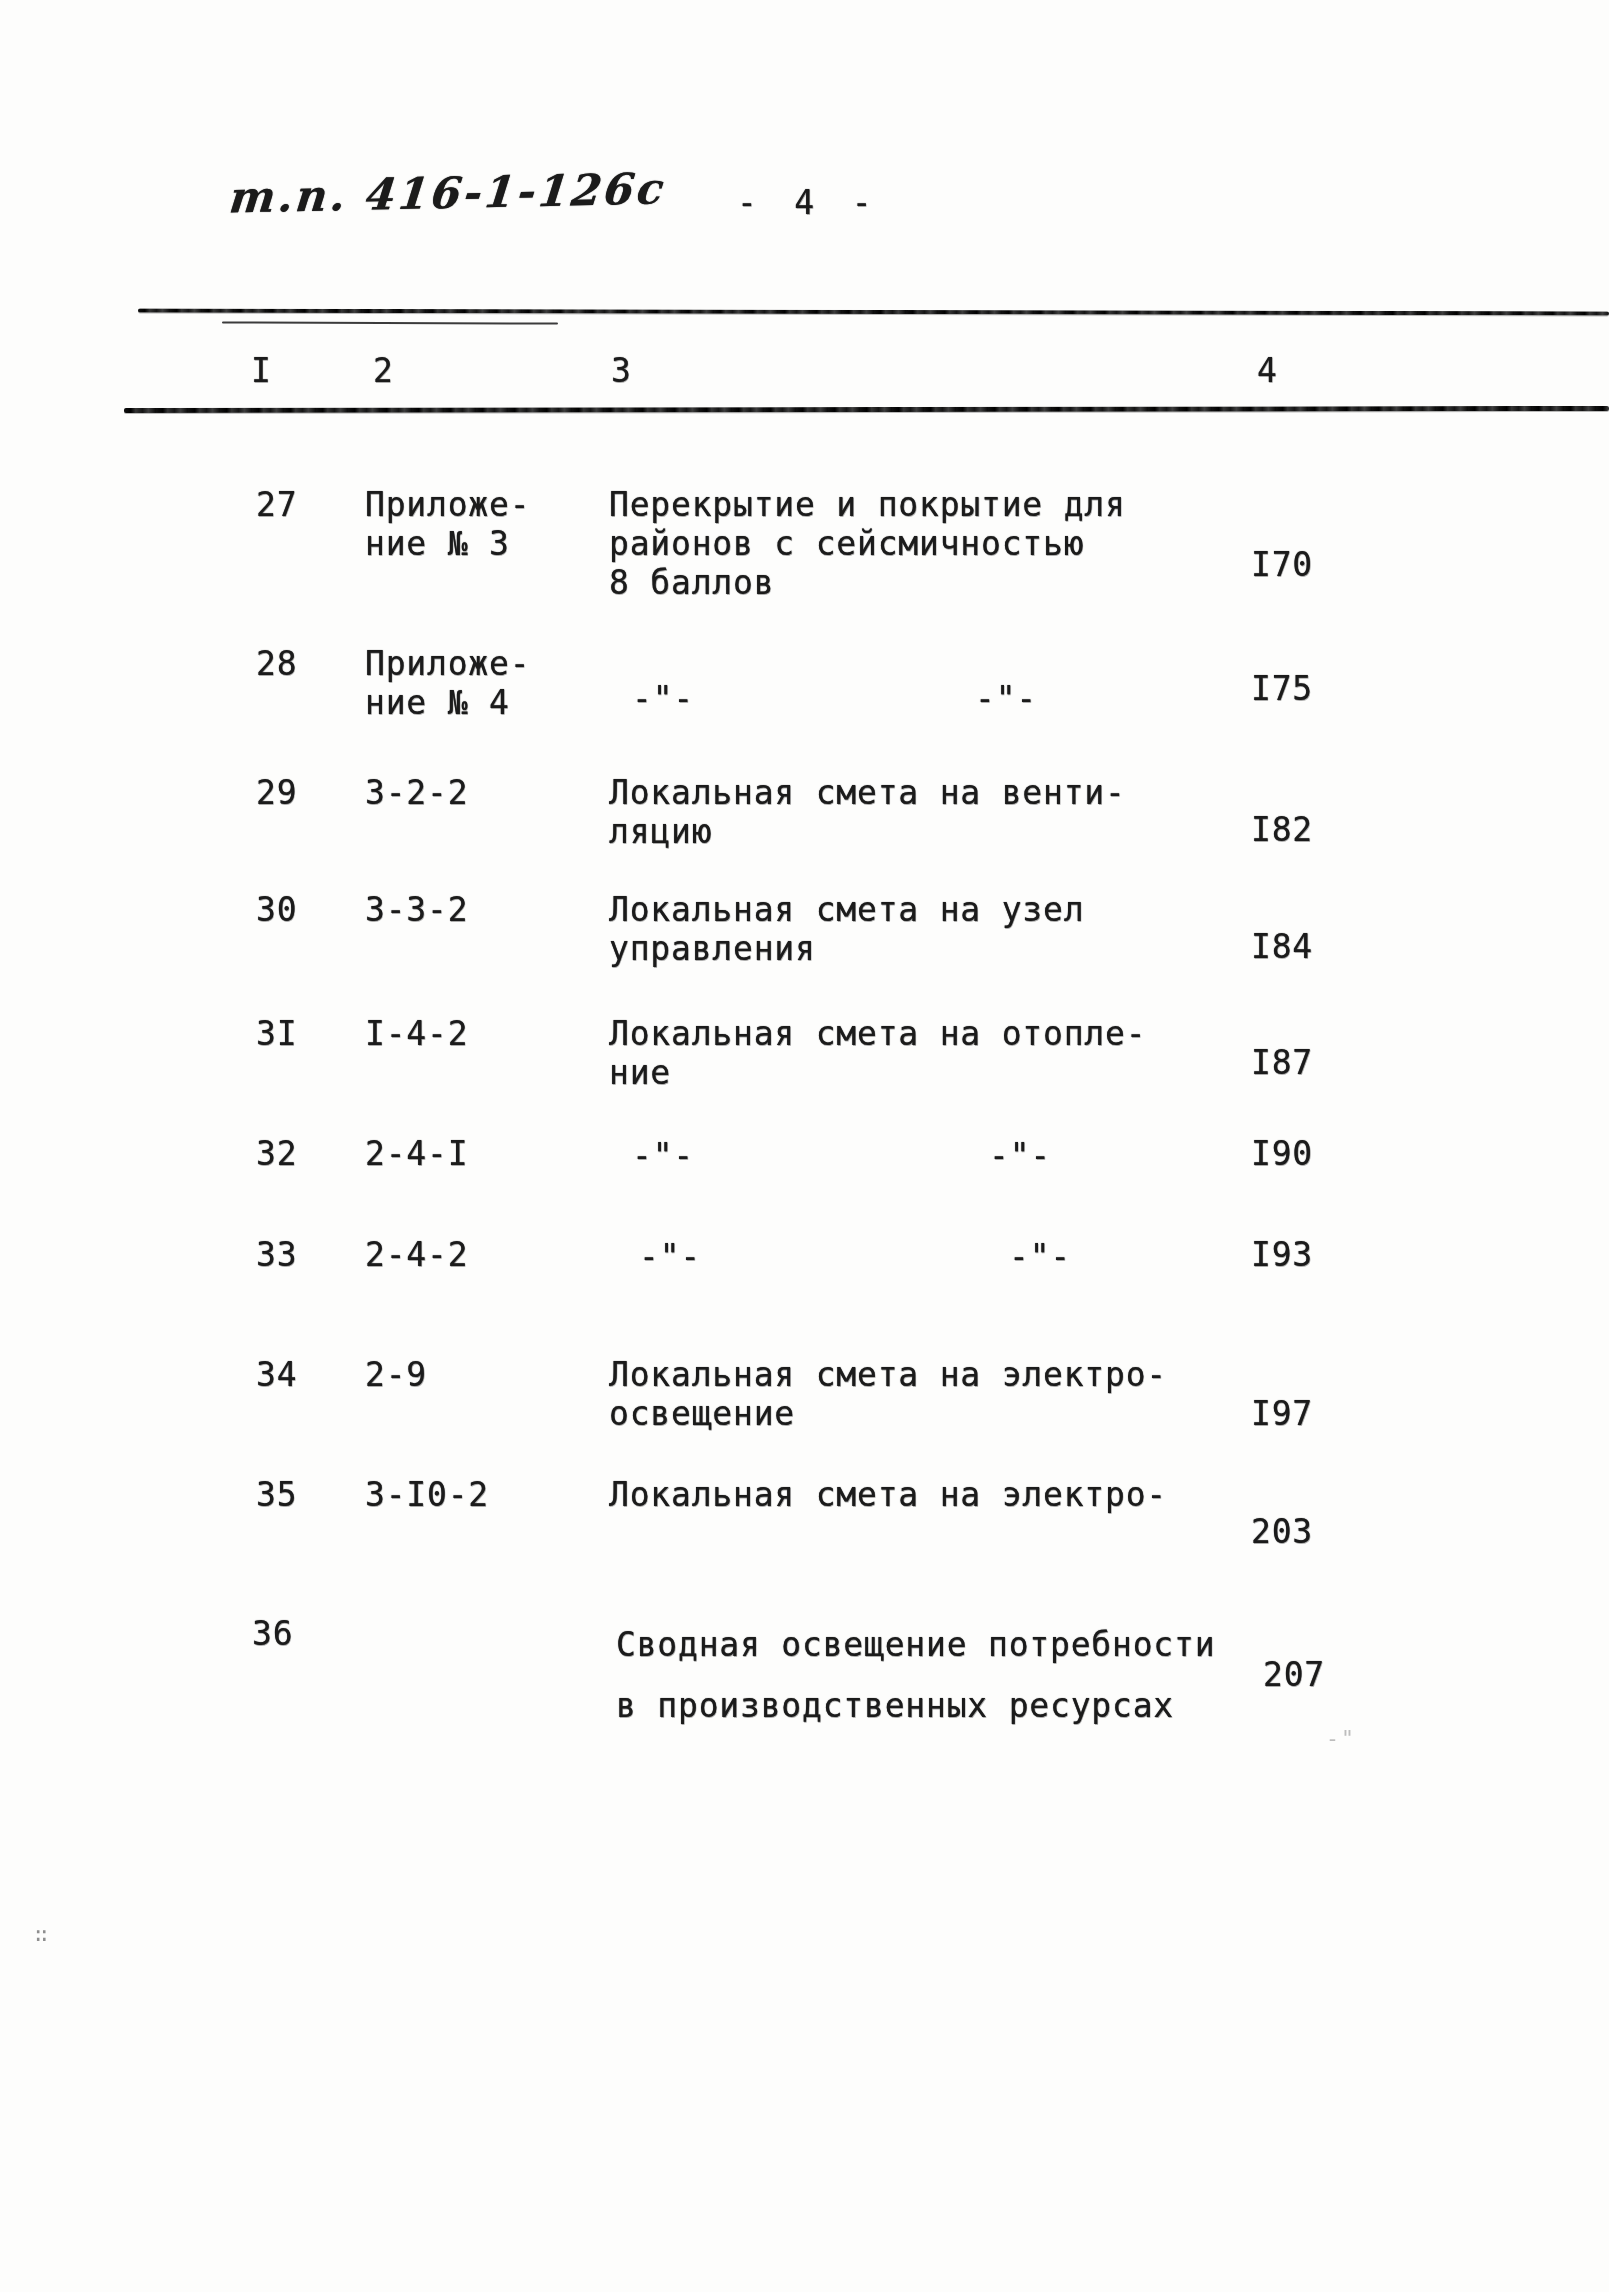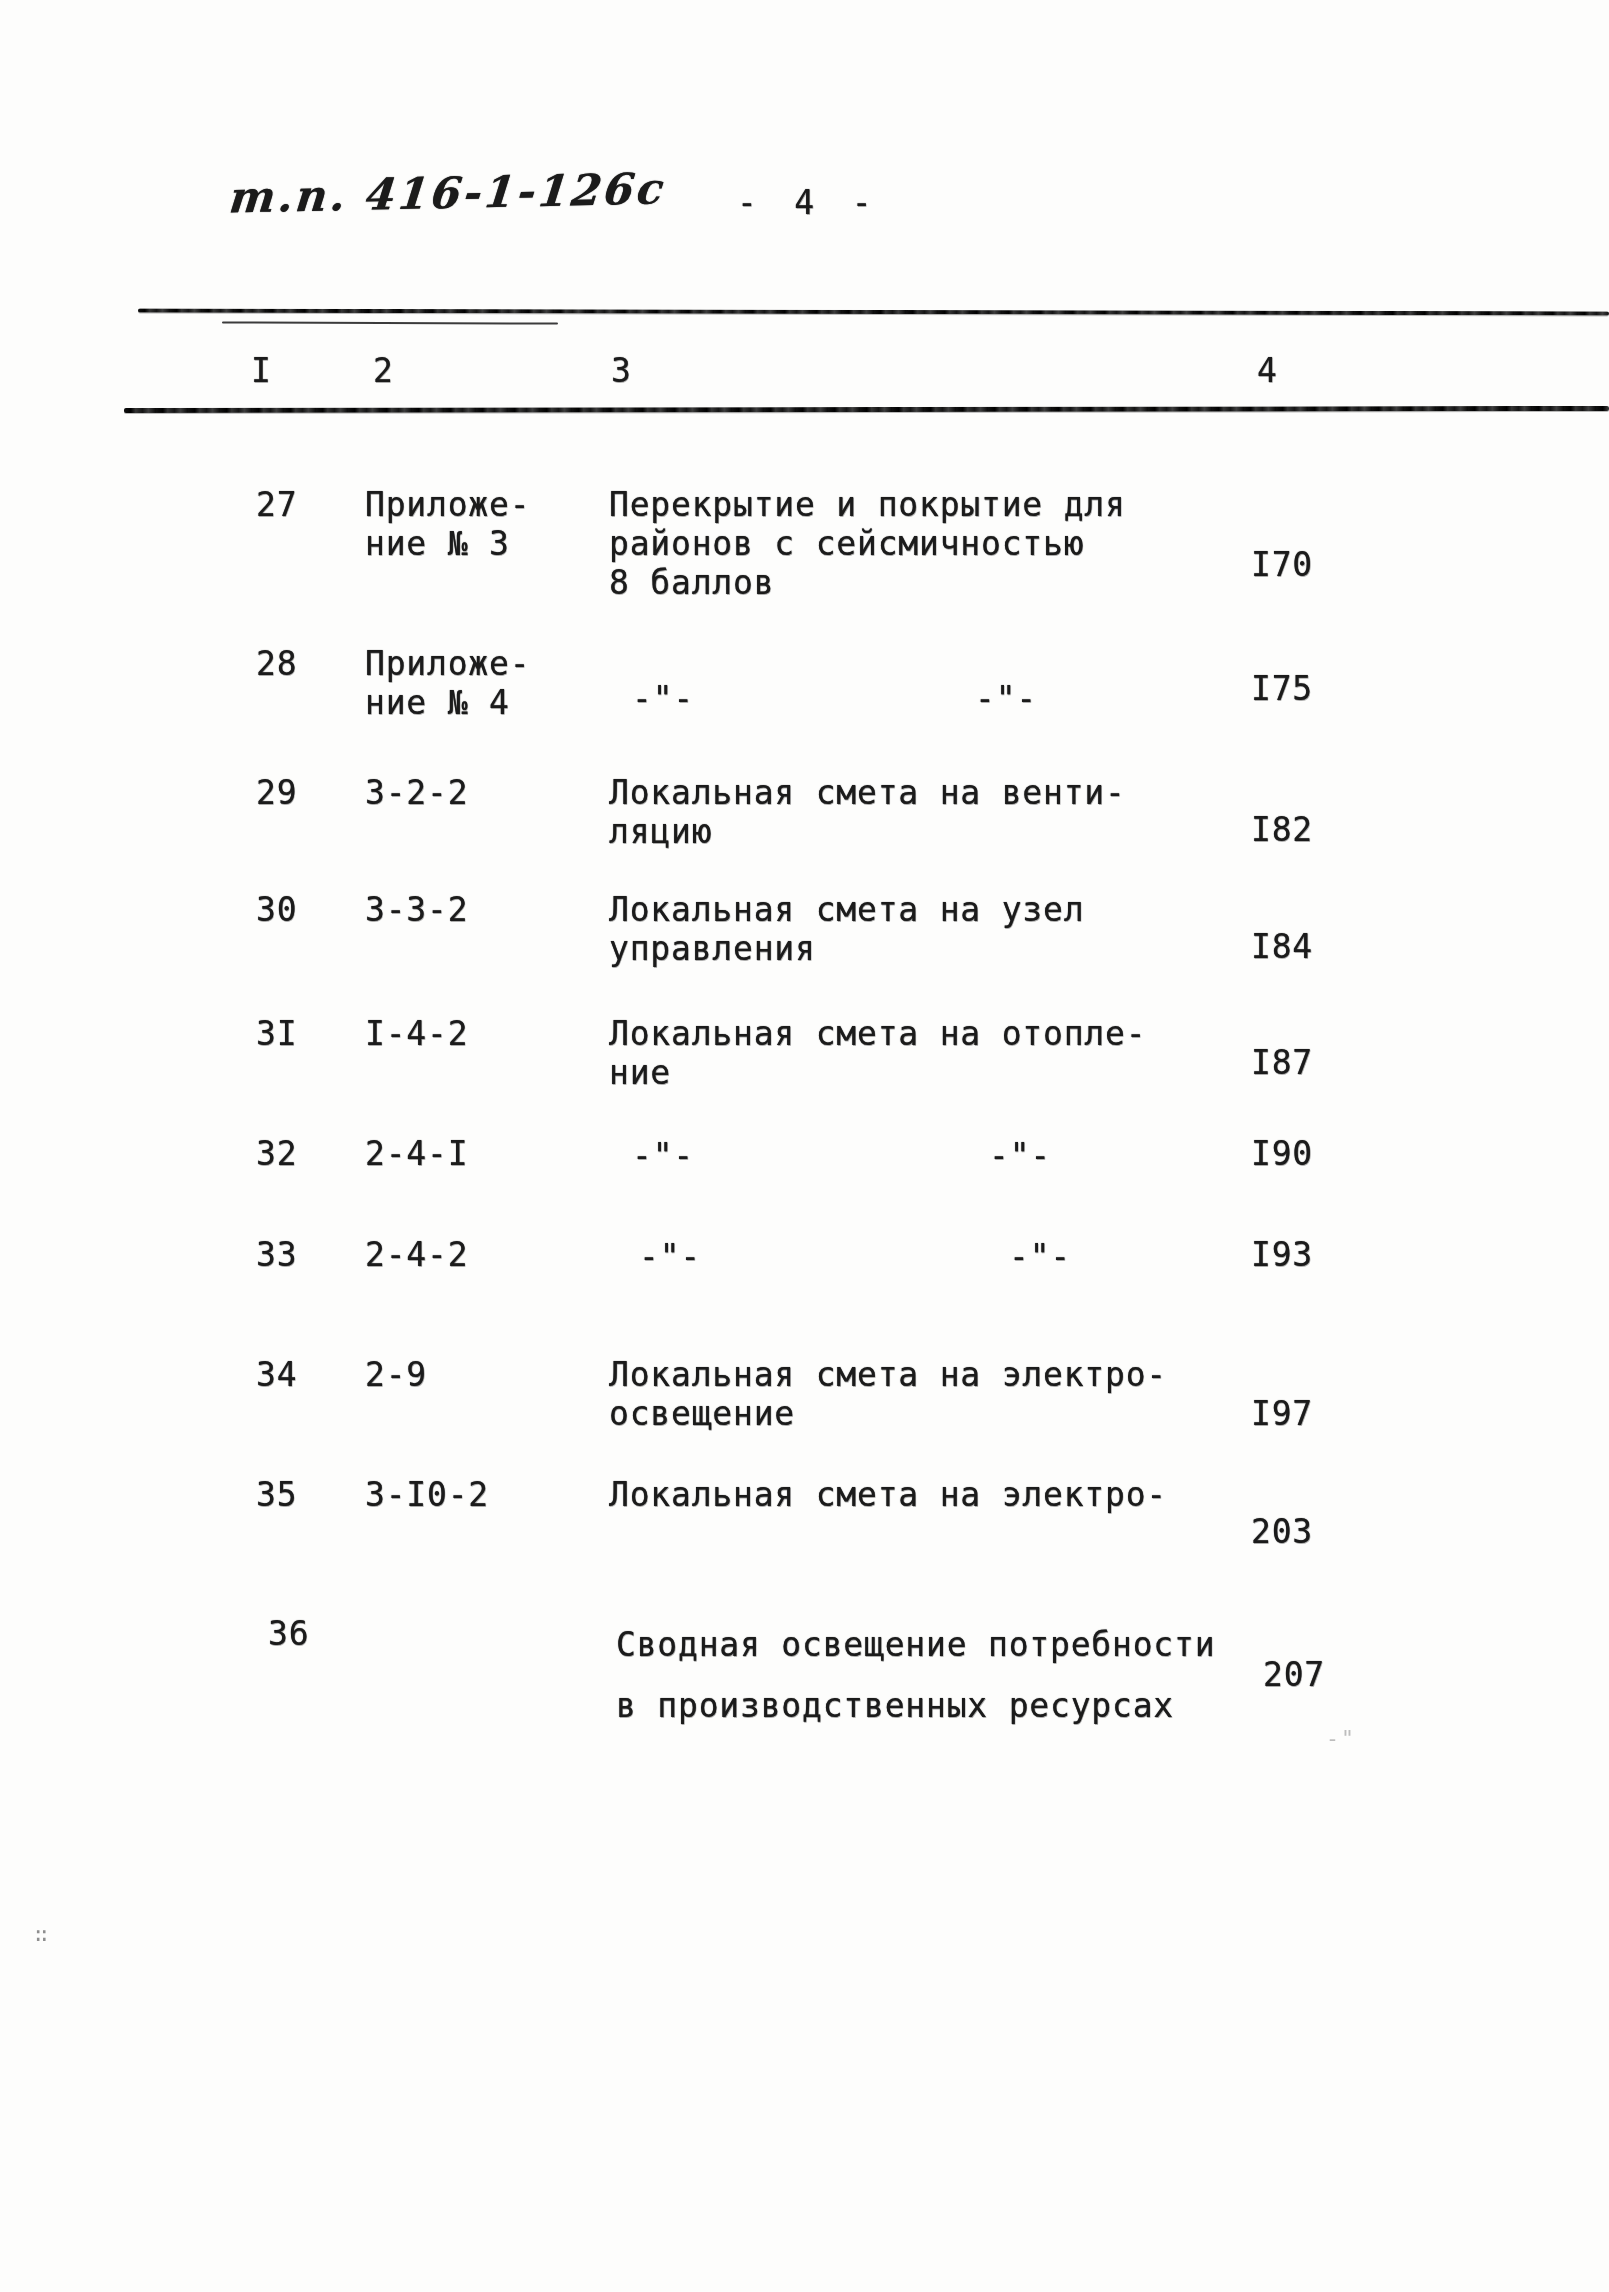--- a/index.html
+++ b/index.html
@@ -163,21 +163,21 @@
   <div class="row" style="top:1475px">
     <div class="cell c1 tw">35</div>
     <div class="cell c2 tw">3-I0-2</div>
     <div class="cell c3 tw">
       <div>Локальная смета на электро-</div>
     </div>
     <div class="cell c4 tw" style="top:37px">203</div>
   </div>
 
   <div class="row" style="top:1614px">
-    <div class="cell c1 tw" style="left:256px">36</div>
+    <div class="cell c1 tw" style="left:240px">36</div>
     <div class="cell c3 wide-lines tw" style="left:616px">
       <div>Сводная освещение потребности</div>
       <div>в производственных ресурсах</div>
     </div>
     <div class="cell c4 tw" style="left:1263px;top:41px">207</div>
   </div>
 
   <div class="artifact light" style="left:1326px;top:1726px">-"</div>
   <div class="artifact" style="left:35px;top:1923px">∷</div>
 

